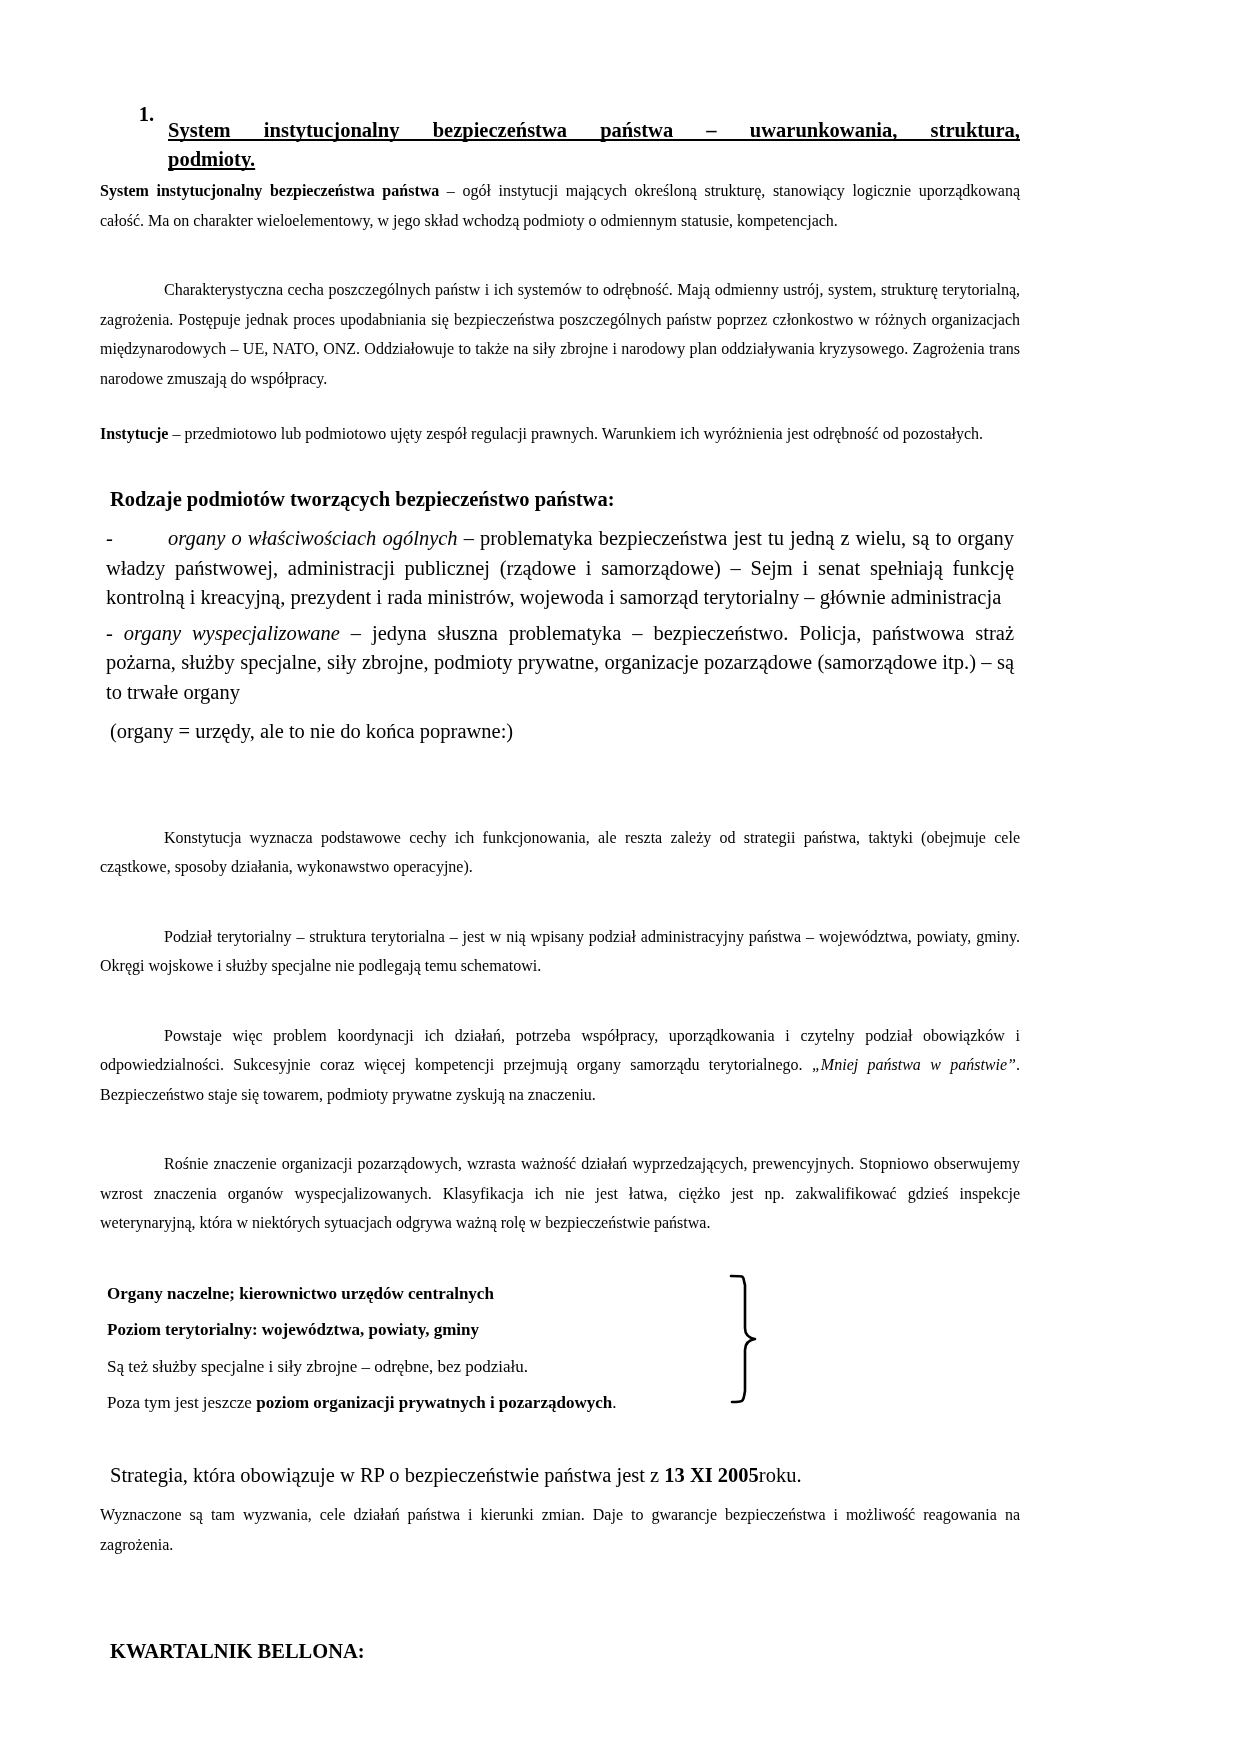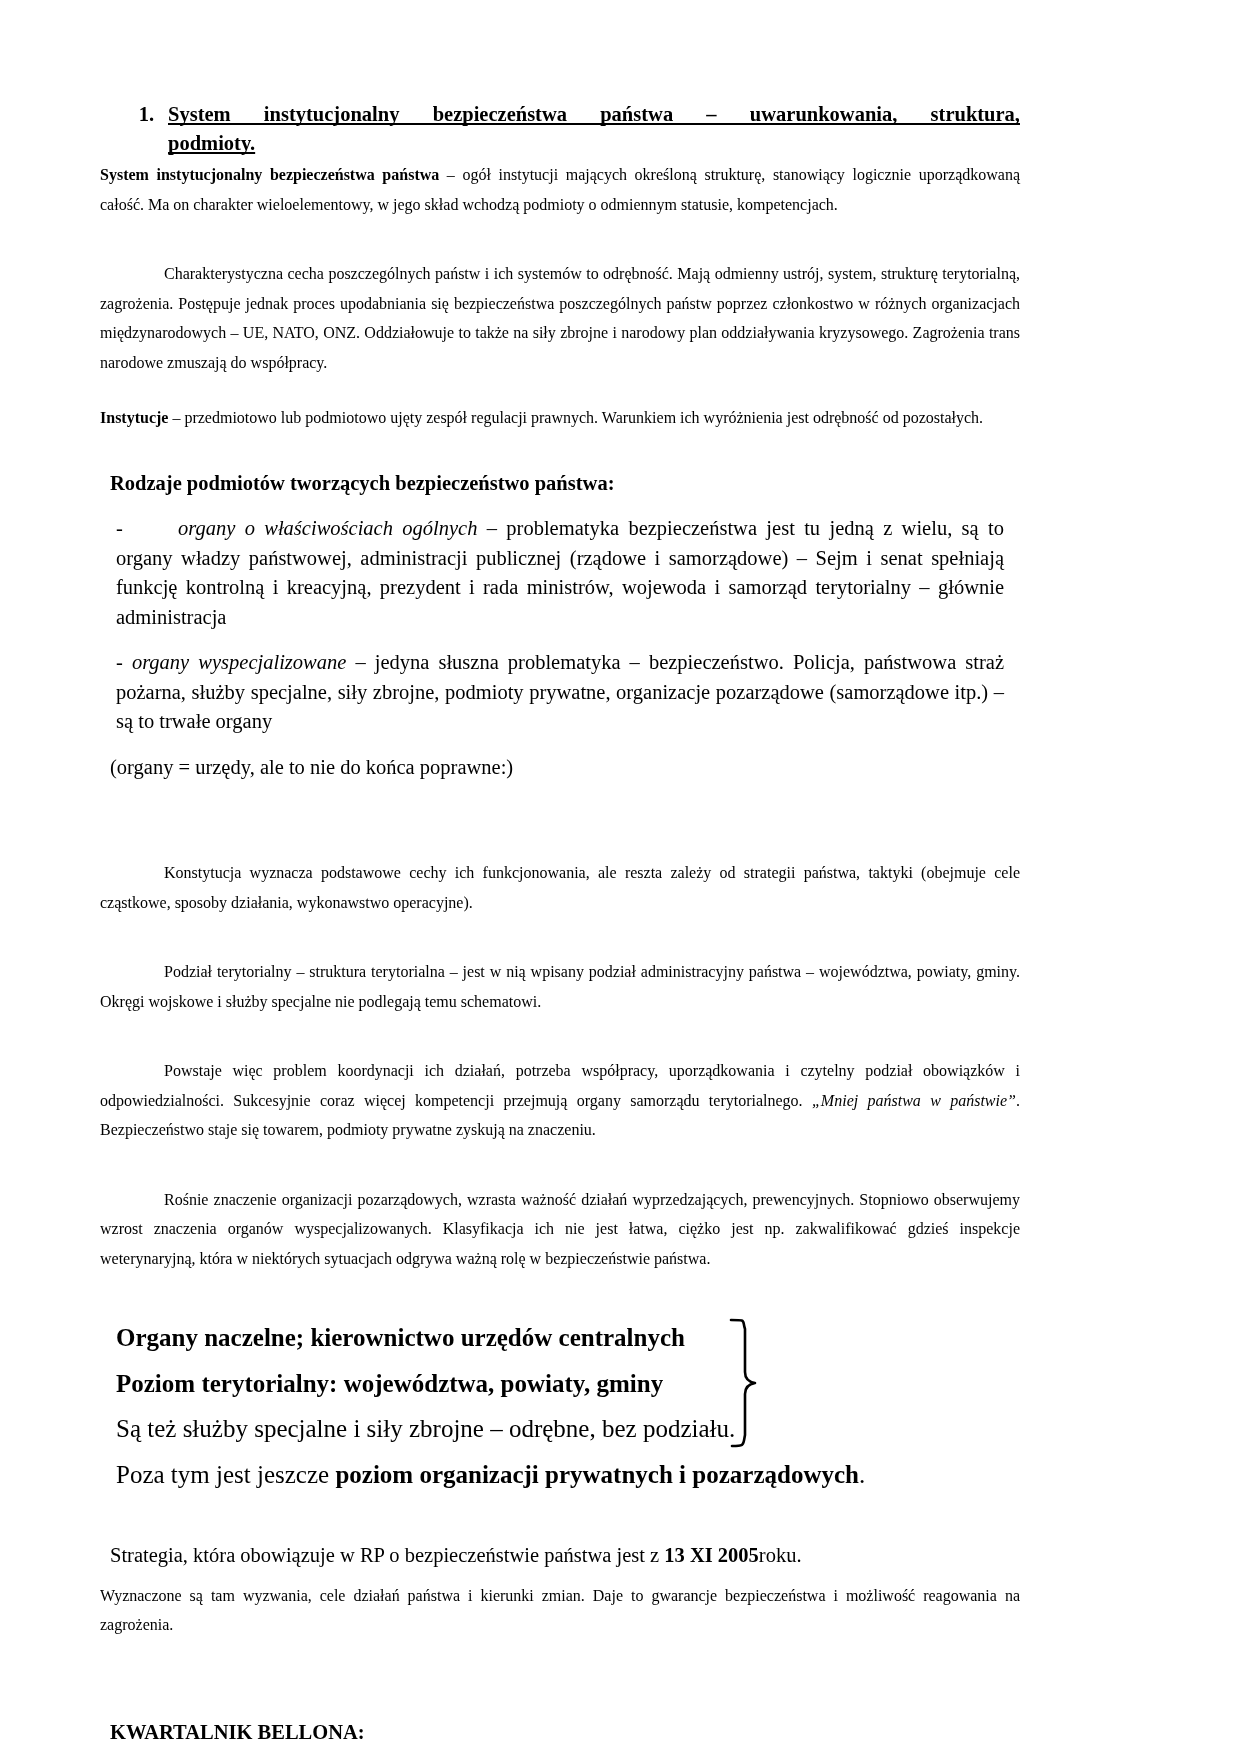--- a/index.html
+++ b/index.html
@@ -47,20 +47,21 @@
   .heading-text {
     flex: 1 1 auto;
     font-weight: bold;
     font-size: 20.5px;
     line-height: 29px;
     text-align: justify;
     text-decoration: underline;
     text-underline-offset: 2px;
     -webkit-text-decoration-skip: none;
     text-decoration-skip-ink: none;
+    margin-top: 16px;
   }
   .heading-text > .ln {
     display: block;
     text-align: justify;
   }
   .heading-text > .ln.j {
     text-align-last: justify;
   }
 
   
@@ -84,21 +85,21 @@
   
   p.plain {
     margin: 10px;
     font-size: 20.5px;
     line-height: 29.5px;
     text-align: left;
   }
 
   
   .dash-item {
-    margin: 16px;
+    margin: 6px;
     font-size: 20.5px;
     line-height: 29.5px;
     text-align: justify;
     text-align-last: left;
   }
   .dash-marker {
     display: inline-block;
     width: 62px;
   }
 
@@ -108,22 +109,22 @@
   }
   .brace-svg {
     position: absolute;
     left: 625px;
     top: -6px;
     width: 46px;
     height: 132px;
     pointer-events: none;
   }
   .brace-line {
-    margin: 16px;
-    font-size: 25px;
+    margin: 7px;
+    font-size: 17px;
     line-height: 29.5px;
     text-align: left;
     white-space: pre;
   }
   .tail-label {
     display: inline-block;
     margin-left: 52px;
   }
 </style>
 </head>

